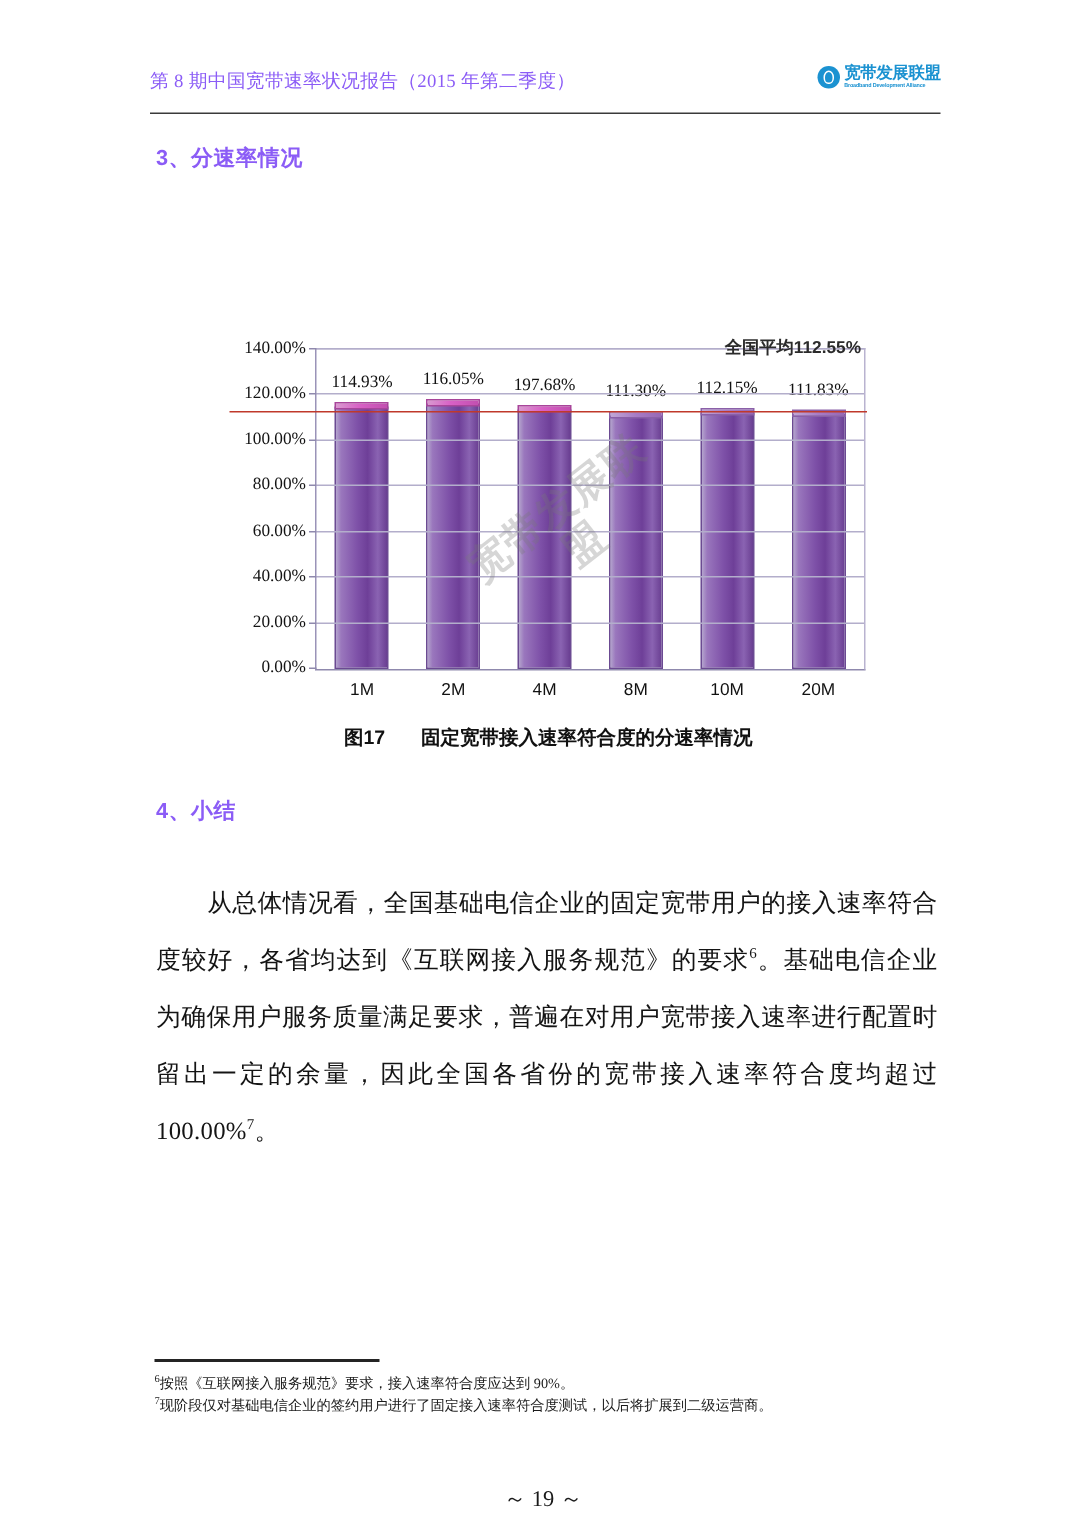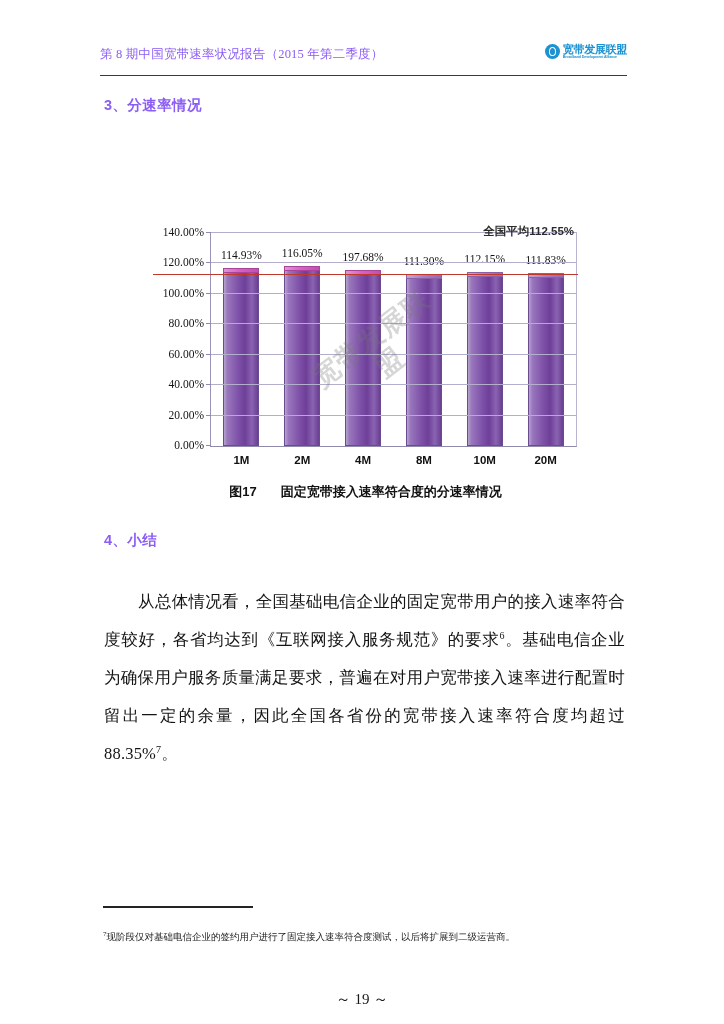--- a/index.html
+++ b/index.html
@@ -224,21 +224,21 @@
     white-space: nowrap;
   }
   .xtick-label {
     position: absolute;
     top: 100%;
     margin-top: 8px;
     left: 50%;
     transform: translateX(-50%);
     font-family: "Liberation Sans", "DejaVu Sans", sans-serif;
     font-size: 11.5px;
-    font-weight: 700;
+    font-weight: 400;
     color: #111111;
     white-space: nowrap;
   }
   .avg-line {
     position: absolute;
     left: -58px;
     right: -2px;
     height: 1px;
     background: #c0392b;
   }
@@ -415,23 +415,26 @@
     <div class="watermark">宽带发展联盟</div>
   </div>
 
   <div class="fig-caption">
     <span>图17</span><span class="cap-gap"></span><span>固定宽带接入速率符合度的分速率情况</span>
   </div>
 
   <div class="section-heading" id="heading-4">4、小结</div>
 
   <div class="para" id="para-2">
-    <span class="indent"></span><span>从总体情况看，全国基础电信企业的固定宽带用户的接入速率符合度较好，各省均达到《互联网接入服务规范》的要求</span><span class="fn-ref">6</span><span>。基础电信企业为确保用户服务质量满足要求，普遍在对用户宽带接入速率进行配置时留出一定的余量，因此全国各省份的宽带接入速率符合度均超过 88.35%</span><span class="fn-ref">7</span><span>。</span>
+    <span class="indent"></span><span>从总体情况看，全国基础电信企业的固定宽带用户的接入速率符合度较好，各省均达到《互联网接入服务规范》的要求</span><span class="fn-ref">6</span><span>。基础电信企业为确保用户服务质量满足要求，普遍在对用户宽带接入速率进行配置时留出一定的余量，因此全国各省份的宽带接入速率符合度均超过 100.00%</span><span class="fn-ref">7</span><span>。</span>
   </div>
 
   <div class="footnote-rule"></div>
+  <div class="footnote" id="footnote-6">
+    <sup>6</sup><span>按照《互联网接入服务规范》要求，接入速率符合度应达到 90%。</span>
+  </div>
   <div class="footnote" id="footnote-7">
     <sup>7</sup><span>现阶段仅对基础电信企业的签约用户进行了固定接入速率符合度测试，以后将扩展到二级运营商。</span>
   </div>
 
   <div class="page-number">～ 19 ～</div>
 
 </div>
 
 </body></html>

